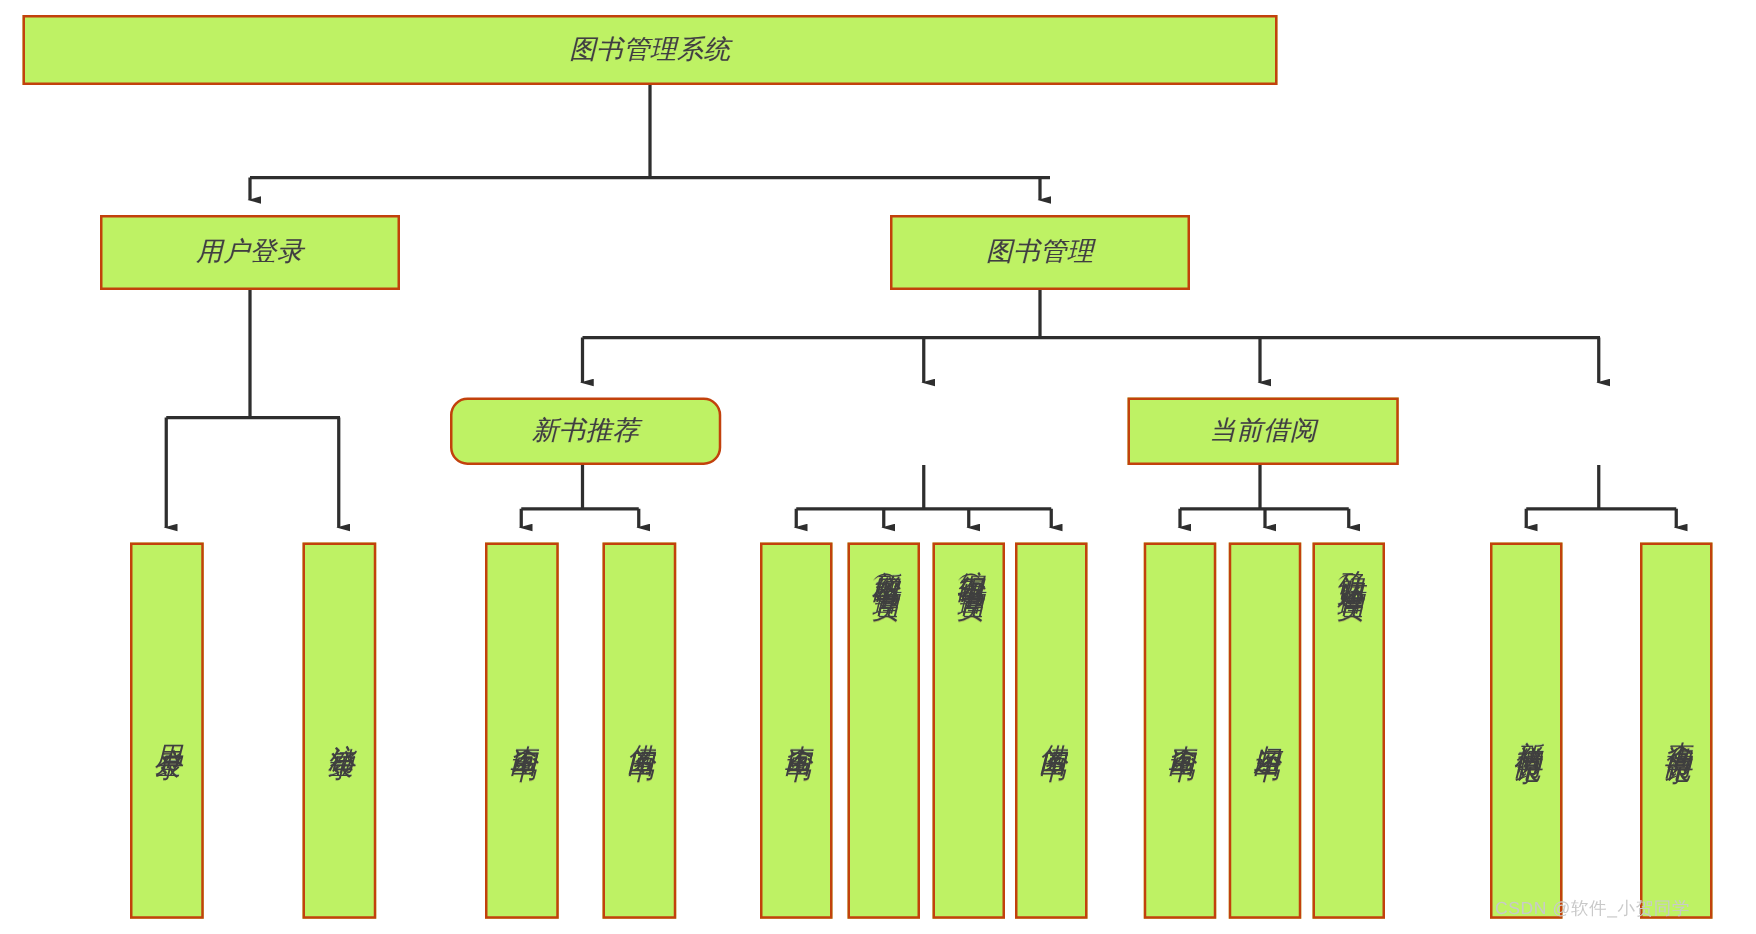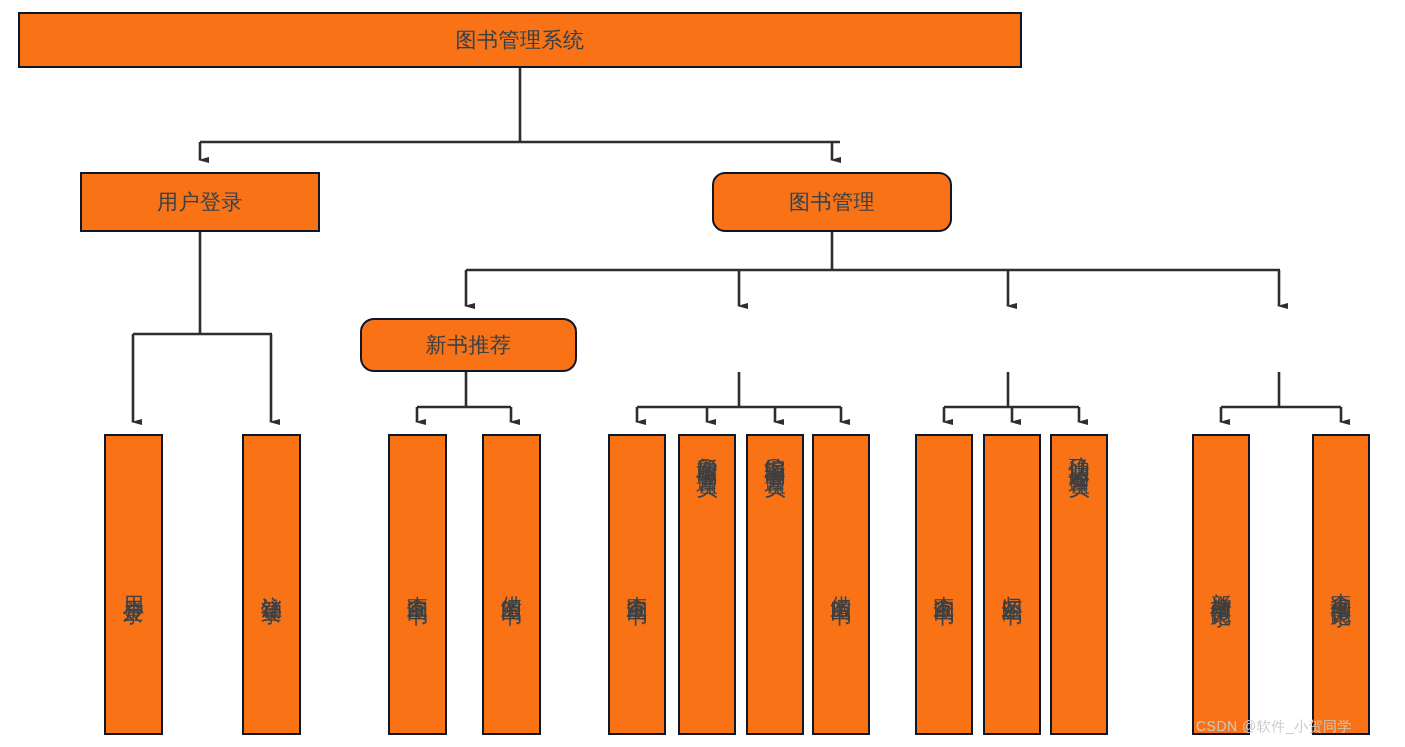--- a/index.html
+++ b/index.html
@@ -22,26 +22,27 @@
     position: absolute;
     left: 0;
     top: 0;
     width: 1405px;
     height: 747px;
     pointer-events: none;
   }
   .node {
     position: absolute;
     box-sizing: border-box;
-    border: 2px solid #0f172a;
-    background: #f97316;
+    border: 2px solid #c2410c;
+    background: #bef264;
     display: flex;
     align-items: center;
     justify-content: center;
     color: #3a3a3a;
+    font-style: italic;
   }
   .node-label {
     font-size: 21px;
     line-height: 1.15;
     letter-spacing: 0.5px;
     color: #3f3f3f;
     white-space: nowrap;
     text-shadow: 0.4px 0 rgba(150,110,70,0.35), -0.4px 0 rgba(110,140,190,0.30);
   }
   .node.leaf .node-label {
@@ -125,26 +126,29 @@
     </g>
   </svg>
 
   <div class="node" style="left:18px; top:12px; width:1004px; height:56px;">
     <span class="node-label">图书管理系统</span>
   </div>
 
   <div class="node" style="left:80px; top:172px; width:240px; height:60px;">
     <span class="node-label">用户登录</span>
   </div>
-  <div class="node" style="left:712px; top:172px; width:240px; height:60px;border-radius:13px;">
+  <div class="node" style="left:712px; top:172px; width:240px; height:60px;">
     <span class="node-label">图书管理</span>
   </div>
 
   <div class="node" style="left:360px; top:318px; width:217px; height:54px;border-radius:14px;">
     <span class="node-label">新书推荐</span>
+  </div>
+  <div class="node" style="left:902px; top:318px; width:217px; height:54px;">
+    <span class="node-label">当前借阅</span>
   </div>
 
   <div class="node leaf center-v" style="left:104px; top:434px; width:59px; height:301px;">
     <span class="node-label">用户登录</span>
   </div>
   <div class="node leaf center-v" style="left:242px; top:434px; width:59px; height:301px;">
     <span class="node-label">注销登录</span>
   </div>
 
   <div class="node leaf center-v" style="left:388px; top:434px; width:59px; height:301px;">

